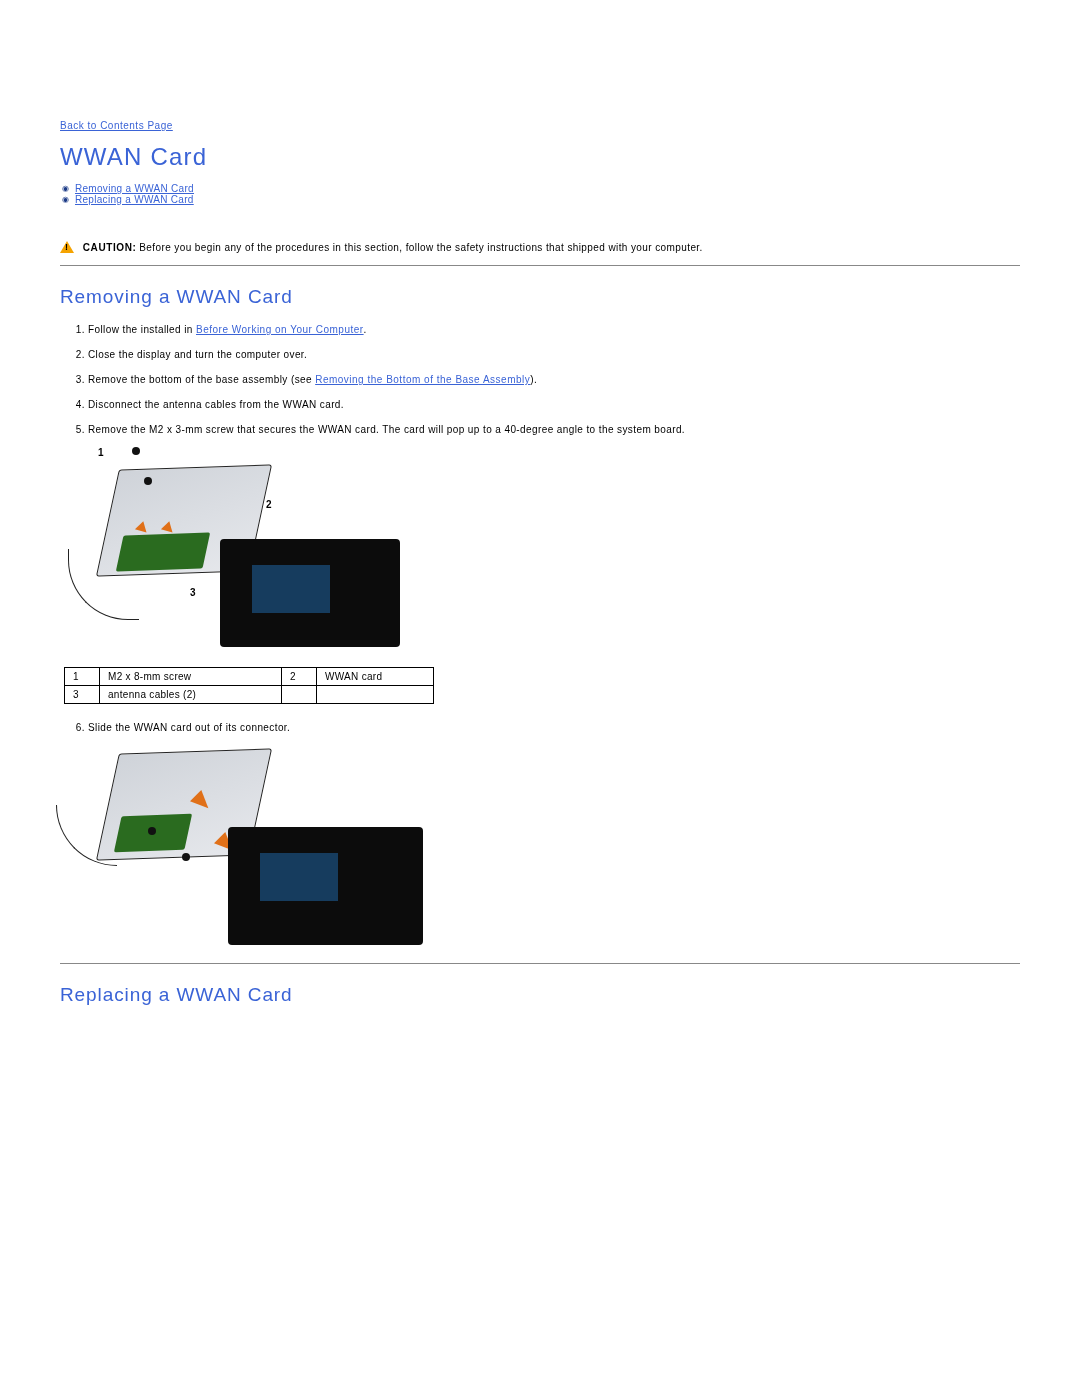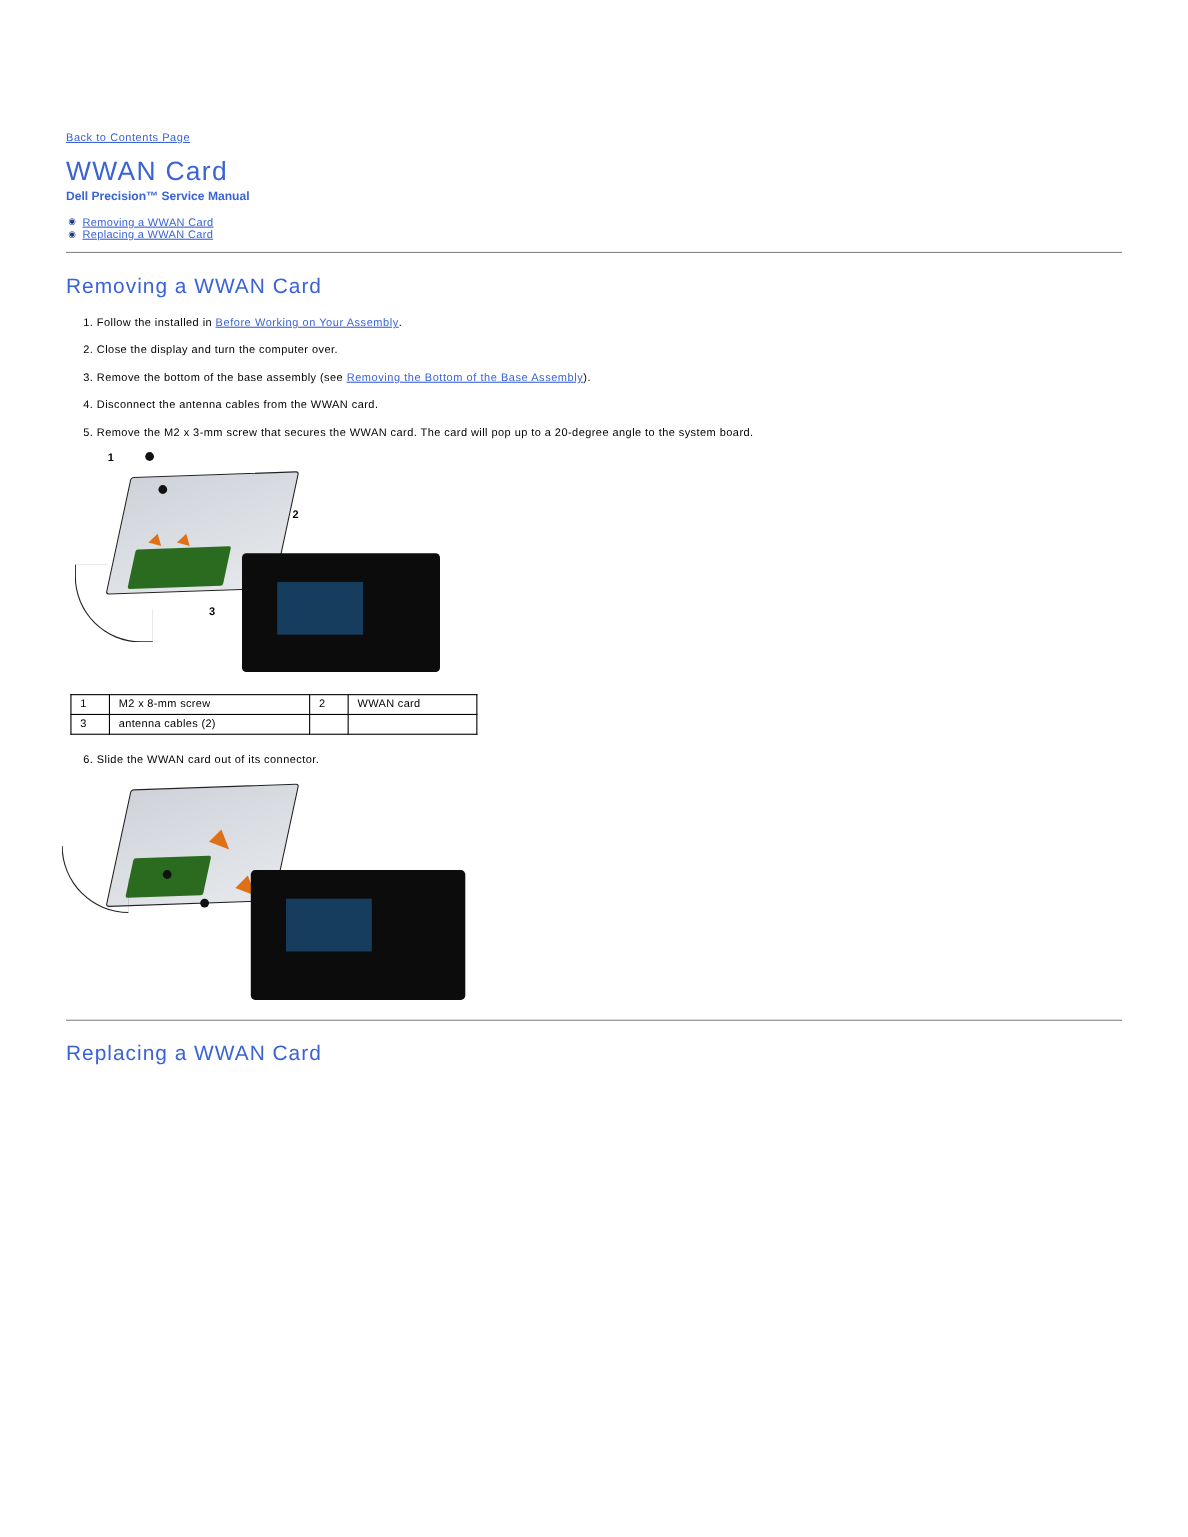--- a/index.html
+++ b/index.html
@@ -216,43 +216,47 @@
 </style>
 </head>
 <body>
 
 <div class="page">
   <div class="top-space"></div>
 
   <a href="#" class="link">Back to Contents Page</a>
 
   <div class="title1">WWAN Card</div>
-  <div class="subtitle">Dell Precision™ Service Manual</div>
 
   <ul class="toc">
     <li><a href="#">Removing a WWAN Card</a></li>
     <li><a href="#">Replacing a WWAN Card</a></li>
   </ul>
 
+  <div class="caution-row">
+    <span class="caution-icon"></span>
+    <span class="caution-label">CAUTION:</span>
+    <span class="caution-text"> Before you begin any of the procedures in this section, follow the safety instructions that shipped with your computer.</span>
+  </div>
 
 
   <hr class="rule">
 
   <div class="h2">Removing a WWAN Card</div>
 
   <ol class="proc">
     <li>
-      <span>Follow the installed in </span><a href="#" class="link">Before Working on Your Assembly</a><span>.</span>
+      <span>Follow the installed in </span><a href="#" class="link">Before Working on Your Computer</a><span>.</span>
     </li>
     <li>Close the display and turn the computer over.</li>
     <li>
       <span>Remove the bottom of the base assembly (see </span><a href="#" class="link">Removing the Bottom of the Base Assembly</a><span>).</span>
     </li>
     <li>Disconnect the antenna cables from the WWAN card.</li>
-    <li>Remove the M2 x 3-mm screw that secures the WWAN card. The card will pop up to a 20-degree angle to the system board.</li>
+    <li>Remove the M2 x 3-mm screw that secures the WWAN card. The card will pop up to a 40-degree angle to the system board.</li>
   </ol>
 
   <div class="illustration-box illu1">
     <div class="card-plate"></div>
     <div class="wwan-chip"></div>
     <div class="arrow-up" style="top:72px;left:58px;"></div>
     <div class="arrow-up" style="top:72px;left:84px;"></div>
     <div class="screwpoint" style="top:28px;left:66px;"></div>
     <div class="screwpoint" style="top:-2px;left:54px;"></div>
     <div class="cable" style="top:100px;left:-10px;"></div>

